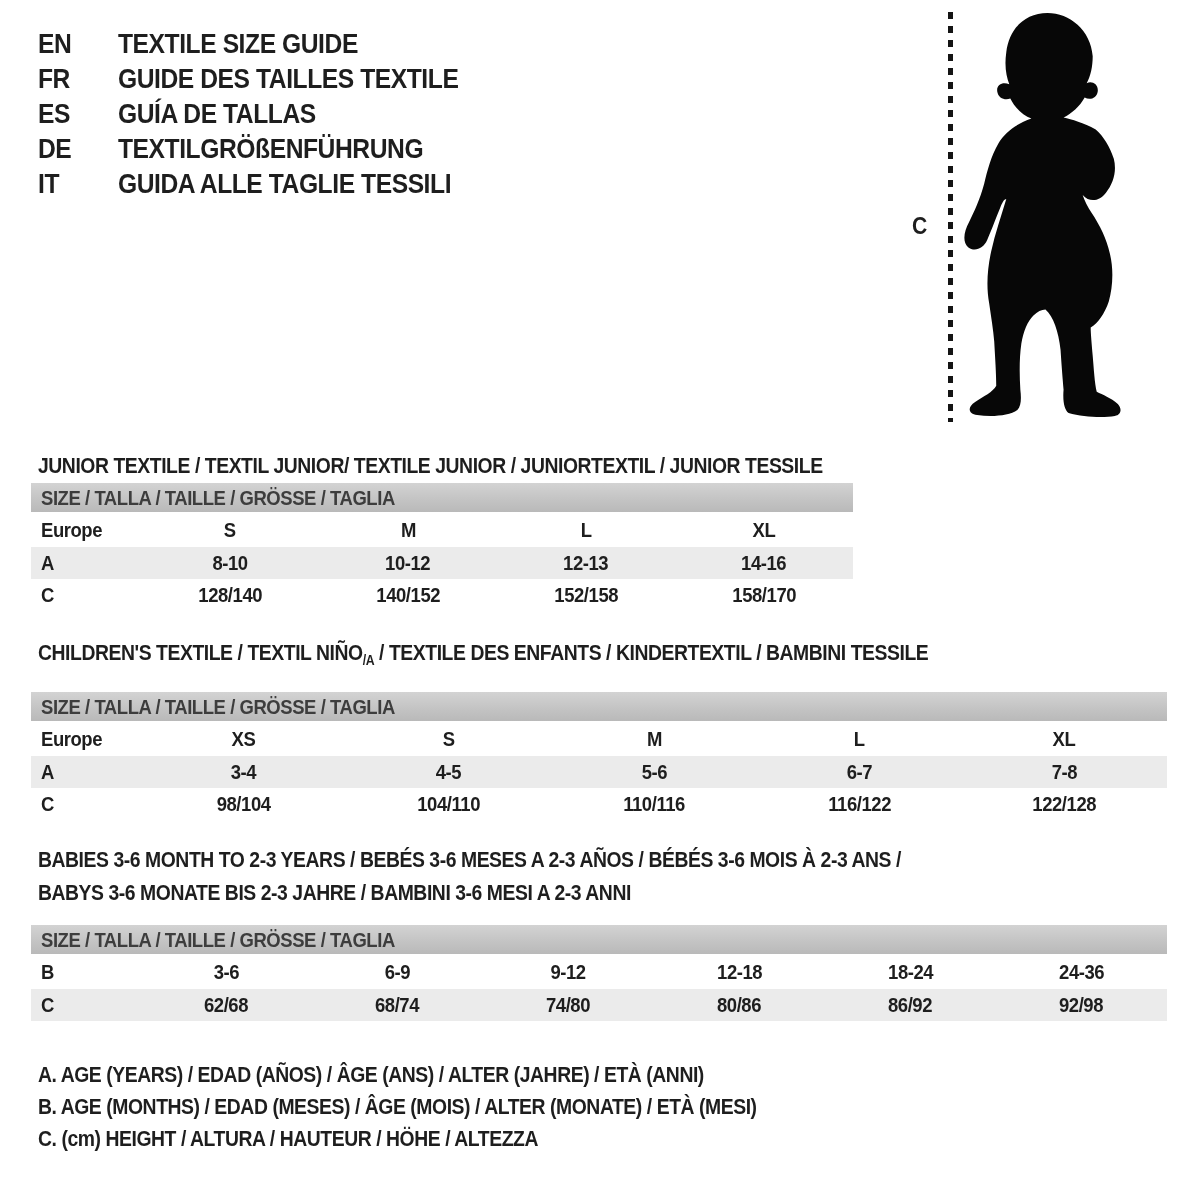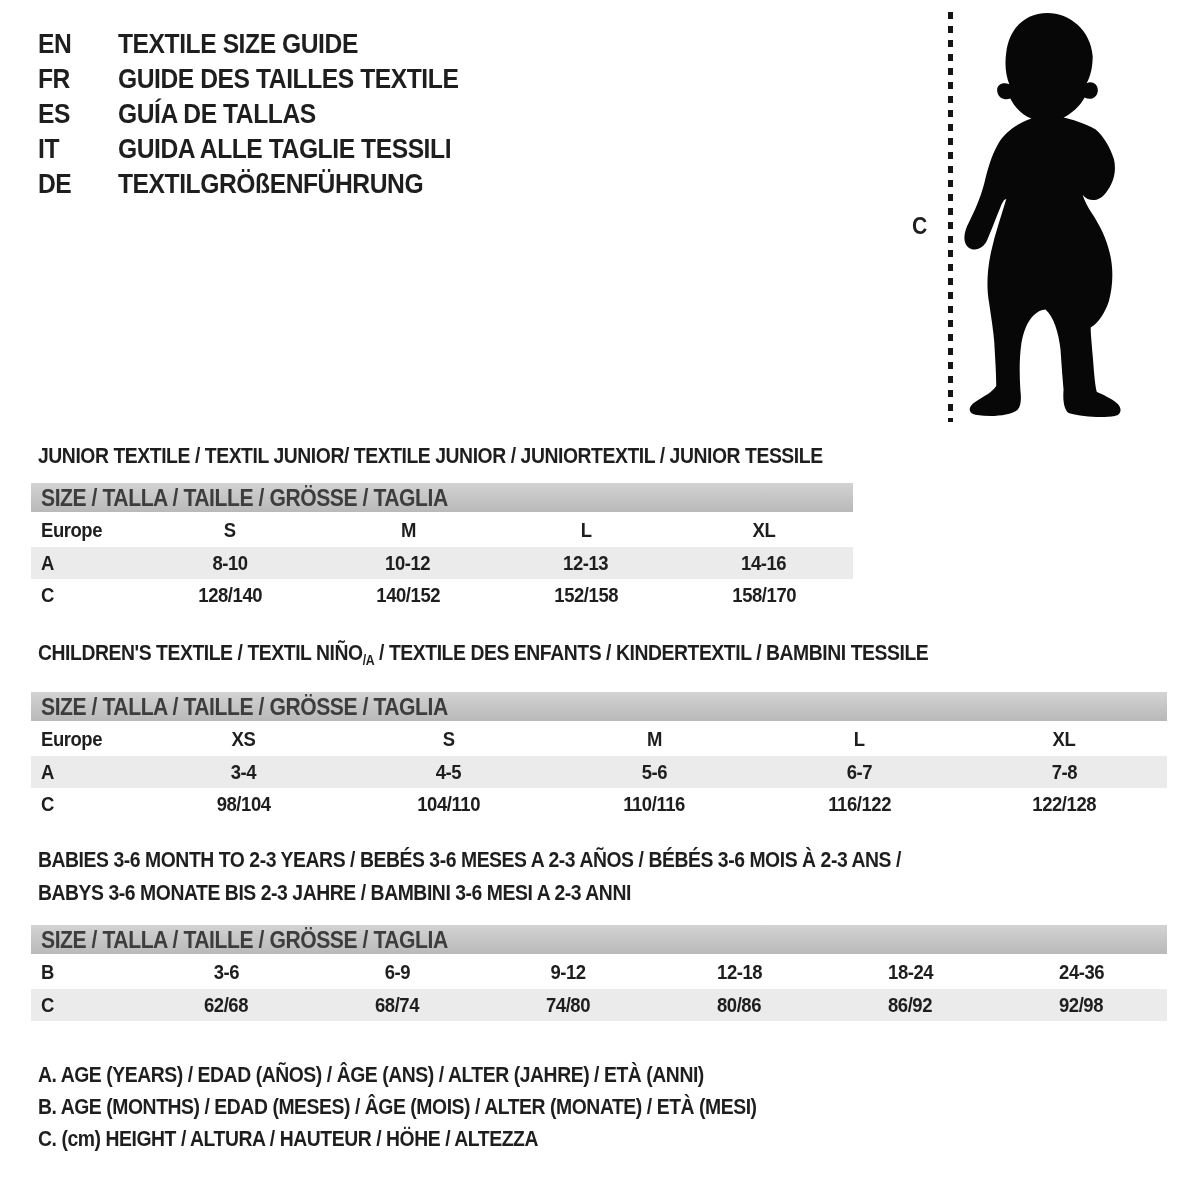--- a/index.html
+++ b/index.html
@@ -20,32 +20,32 @@
   .lang-code { width:80px; }
 
   
   .height-line { position:absolute; left:948px; top:12px; width:5px; height:410px;
     background:repeating-linear-gradient(180deg,#141414 0 7px,transparent 7px 14px); }
   .height-label { position:absolute; left:912px; top:212px; font-size:24px; }
   .baby { position:absolute; left:962px; top:10px; }
 
   
   .sec-title { position:absolute; left:38px; font-size:22px; }
-  .title1 { top:443px; }
+  .title1 { top:453px; }
   .title2 { top:640px;text-decoration:underline; }
   .title3 { top:843px; line-height:33px; }
 
   
   .size-table { position:absolute; }
   .t1 { left:31px; top:483px; width:822px; }
   .t2 { left:31px; top:692px; width:1136px; }
   .t3 { left:31px; top:925px; width:1136px; }
   .thead { height:29px; display:flex; align-items:center; padding-left:10px;
     background:linear-gradient(180deg,#d3d3d3 0%,#c4c4c4 55%,#b9b9b9 100%);
-    color:#3d3d3d; font-size:24px; }
+    color:#3d3d3d; font-size:21px; }
   .trow { display:flex; align-items:center; font-size:21px; }
   .rh-e { height:35px; }
   .rh { height:32px; }
   .shaded { background:#ebebeb; }
   .tlabel { width:110px; padding-left:10px; }
   .tcell { flex:1; text-align:center; }
 
   
   .subsc { font-size:14px; vertical-align:-5px; }
 
@@ -64,26 +64,26 @@
     </div>
     <div class="lang-row">
       <span class="lang-code"><span class="cond">FR</span></span>
       <span><span class="cond">GUIDE DES TAILLES TEXTILE</span></span>
     </div>
     <div class="lang-row">
       <span class="lang-code"><span class="cond">ES</span></span>
       <span><span class="cond">GUÍA DE TALLAS</span></span>
     </div>
     <div class="lang-row">
+      <span class="lang-code"><span class="cond">DE</span></span>
+      <span><span class="cond">TEXTILGRÖßENFÜHRUNG</span></span>
+    </div>
+    <div class="lang-row">
       <span class="lang-code"><span class="cond">IT</span></span>
       <span><span class="cond">GUIDA ALLE TAGLIE TESSILI</span></span>
-    </div>
-    <div class="lang-row">
-      <span class="lang-code"><span class="cond">DE</span></span>
-      <span><span class="cond">TEXTILGRÖßENFÜHRUNG</span></span>
     </div>
   </div>
 
   <div class="height-line"></div>
   <div class="height-label"><span class="cond">C</span></div>
   <svg class="baby" width="178" height="412" viewBox="0 0 175 410">
     <path fill="#070707" d="M84 3 C62 3 46 18 43 42 C41 56 43 66 46 74 C40 71 33 74 34 81 C35 88 42 90 47 88 C52 98 60 105 68 108 C54 113 42 121 35 133 C28 145 24 160 21 173 C17 188 11 201 6 211 C1 220 -1 231 5 236 C11 241 20 238 24 229 C29 217 34 204 38 194 C40 190 41 188 43 188 C38 205 32 222 28 240 C24 258 23 276 26 292 C28 306 30 318 31 330 C32 348 33 362 33 374 C30 380 20 385 12 390 C4 395 5 402 14 403 C28 405 46 404 54 398 C58 394 58 386 57 378 C56 362 56 346 58 332 C60 320 64 310 70 304 C74 300 78 298 82 298 C90 305 95 320 97 338 C98 354 99 366 100 378 C99 390 101 398 105 401 C119 405 139 406 151 404 C158 403 158 396 154 392 C147 386 139 383 133 380 C131 372 130 356 129 344 C128 332 127 322 127 316 C134 312 141 302 145 290 C149 276 150 258 146 242 C143 228 136 214 128 202 C124 196 121 190 119 184 C126 192 136 190 142 182 C150 172 153 160 150 148 C146 136 140 126 132 119 C120 112 108 109 100 107 C108 103 116 96 121 87 C126 90 133 88 134 81 C135 74 128 70 123 73 C127 66 129 56 129 46 C127 20 106 3 84 3 Z"></path>
   </svg>
 
   <h2 class="sec-title title1"><span class="cond">JUNIOR TEXTILE / TEXTIL JUNIOR/ TEXTILE JUNIOR / JUNIORTEXTIL / JUNIOR TESSILE</span></h2>

